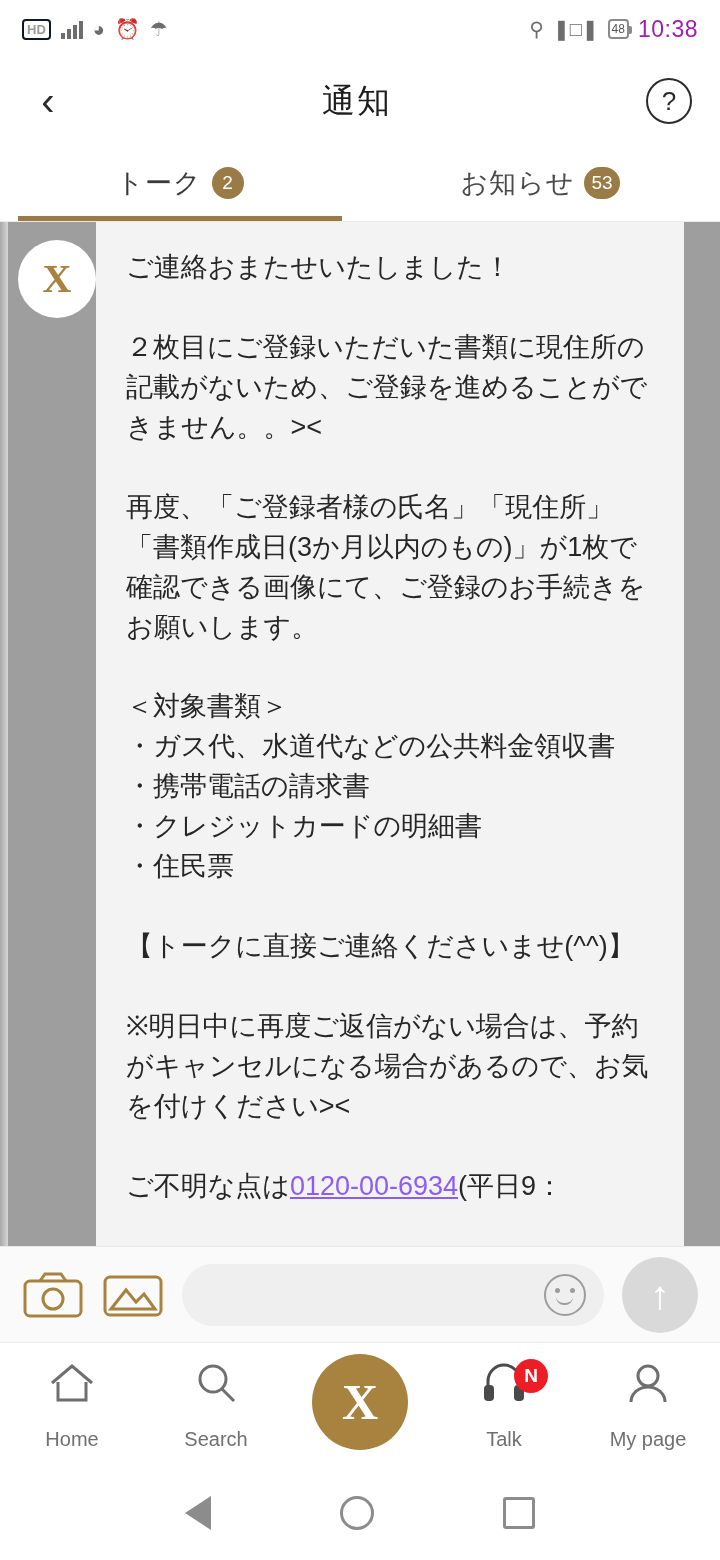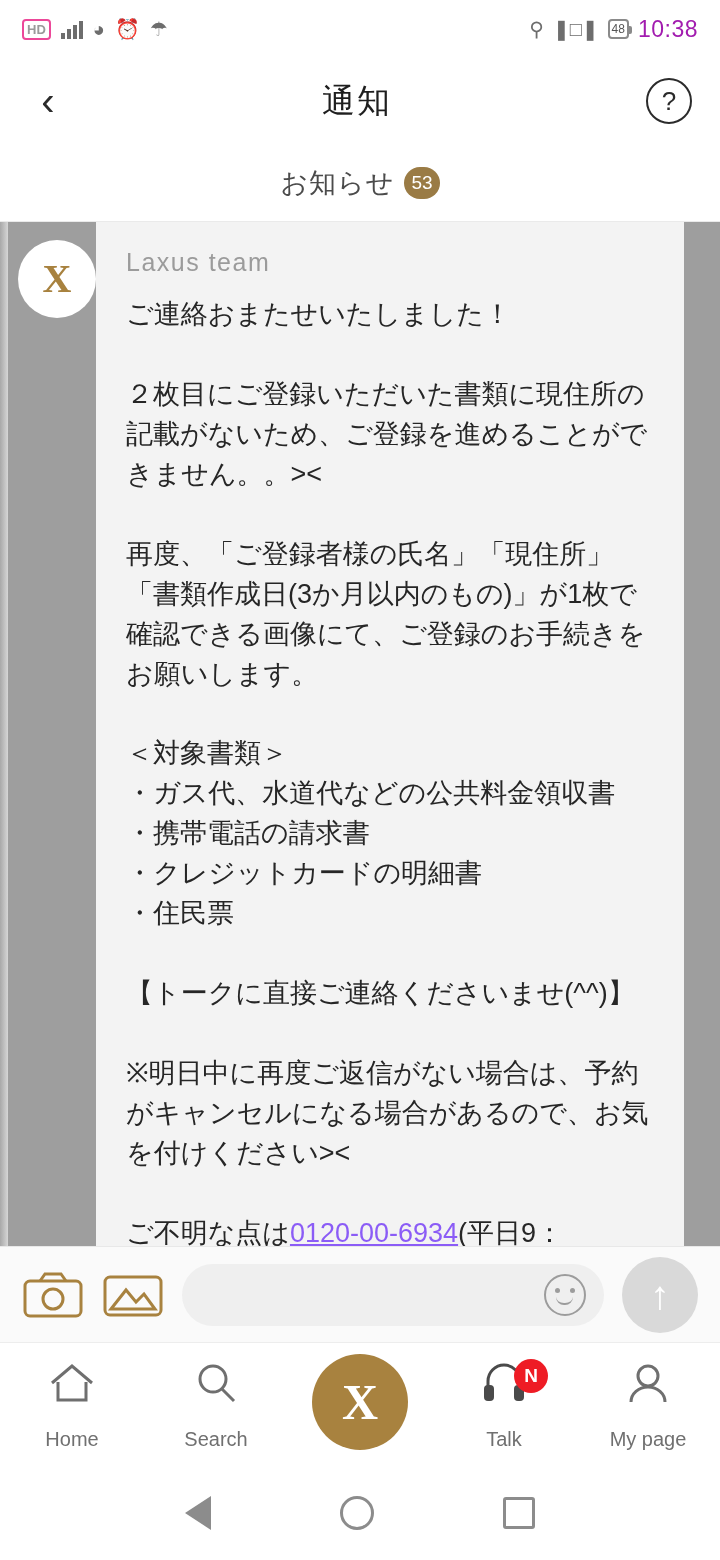--- a/index.html
+++ b/index.html
@@ -22,21 +22,21 @@
     display: flex; align-items: center;
     padding: 0 22px;
     background: #ffffff;
     color: #555;
     flex: 0 0 58px;
   }
   .sb-left { display: flex; align-items: center; gap: 10px; }
   .sb-right { display: flex; align-items: center; gap: 9px; margin-left: auto; }
   .hd-badge {
     font-size: 13px; font-weight: bold; color: #9a9a9a;
-    border: 2px solid #ec4899; border-radius: 4px;
+    border: 2px solid #0f172a; border-radius: 4px;
     padding: 0 3px; line-height: 17px;
   }
   .sig { display: flex; align-items: flex-end; gap: 2px; height: 20px; }
   .sig i { display: block; width: 4px; background: #6d6d6d; }
   .sig i:nth-child(1) { height: 6px; }
   .sig i:nth-child(2) { height: 10px; }
   .sig i:nth-child(3) { height: 14px; }
   .sig i:nth-child(4) { height: 18px; }
   .icn { color: #6d6d6d; font-size: 20px; line-height: 1; }
   .batt {
@@ -240,34 +240,38 @@
     </div>
   </div>
 
   <div class="header">
     <div class="back-chevron">‹</div>
     <div class="header-title">通知</div>
     <div class="help-btn">?</div>
   </div>
 
   <div class="tabs">
+    <div class="tab active">
+      <span class="tab-label">トーク</span>
+      <span class="tab-badge">2</span>
+      <span class="tab-underline"></span>
+    </div>
     <div class="tab">
       <span class="tab-label">お知らせ</span>
       <span class="tab-badge">53</span>
     </div>
   </div>
 
   <div class="chat-area">
     <div class="chat-side-left"></div>
     <div class="msg-row">
       <div class="avatar">
         <span class="x">X</span>
       </div>
       <div class="bubble">
-        <div class="sender">Laxus team</div>
         <div class="msg-text"><span>ご連絡おまたせいたしました！
 
 ２枚目にご登録いただいた書類に現住所の記載がないため、ご登録を進めることができません。。&gt;&lt;
 
 再度、「ご登録者様の氏名」「現住所」「書類作成日(3か月以内のもの)」が1枚で確認できる画像にて、ご登録のお手続きをお願いします。
 
 ＜対象書類＞
 ・ガス代、水道代などの公共料金領収書
 ・携帯電話の請求書
 ・クレジットカードの明細書

